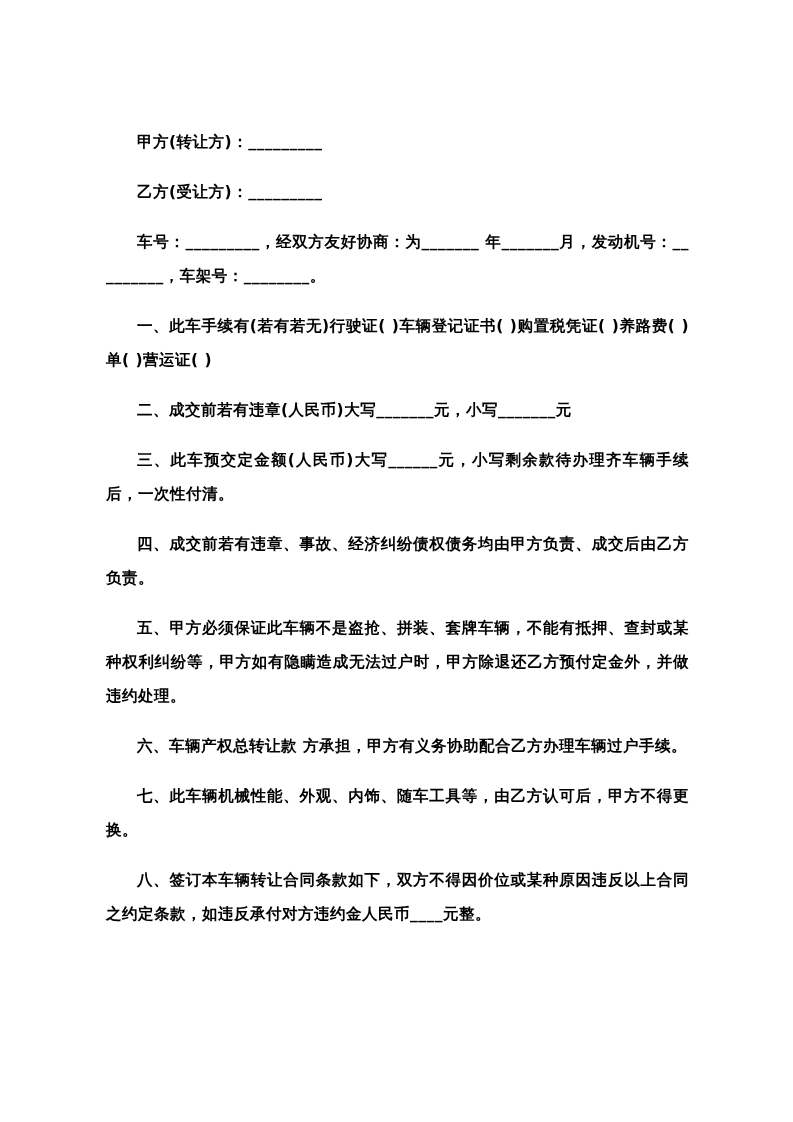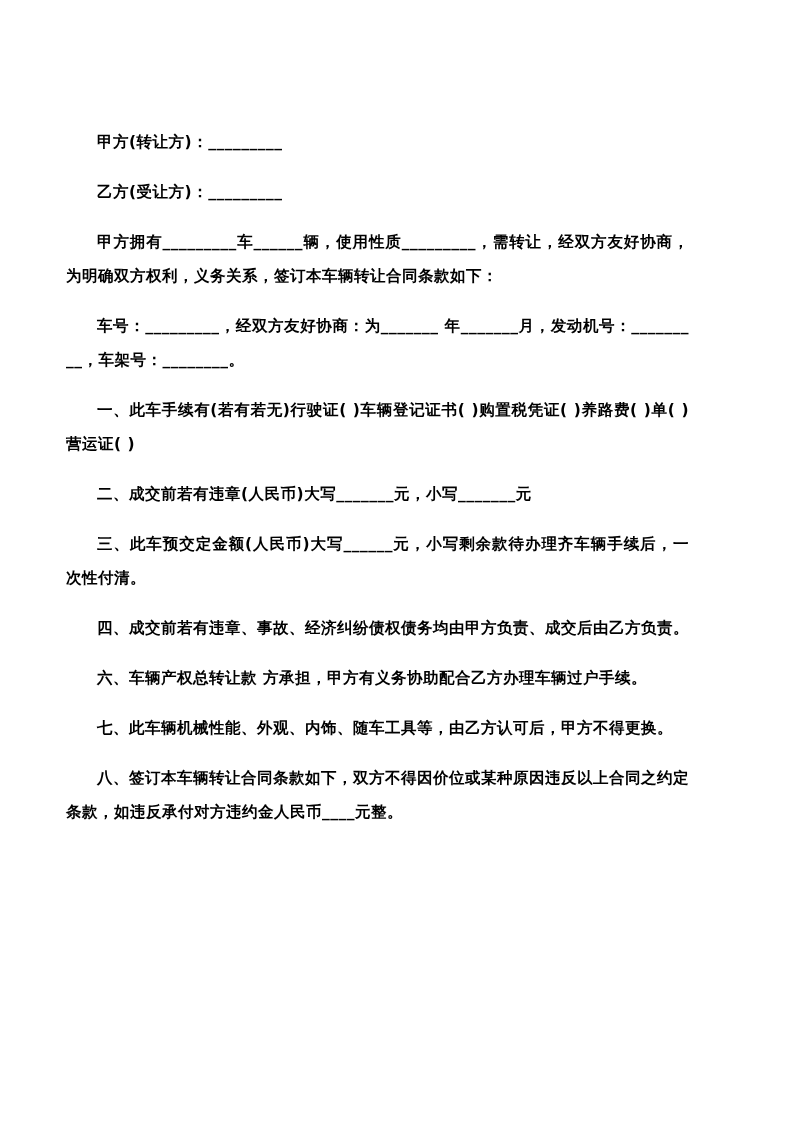--- a/index.html
+++ b/index.html
@@ -7,21 +7,21 @@
     padding: 0;
     background: #ffffff;
   }
   .page {
     position: relative;
     width: 793px;
     height: 1122px;
     margin: 0 auto;
     background: #ffffff;
     box-sizing: border-box;
-    padding: 125px 104px 60px 66px;
+    padding: 125px 104px 60px 106px;
     overflow: hidden;
     font-family: "DejaVu Sans", "Liberation Sans", sans-serif;
     color: #000000;
   }
   .doc-body p {
     margin: 0 0 16px 0;
     font-size: 15.5px;
     font-weight: 700;
     line-height: 34px;
     letter-spacing: 0.5px;
@@ -31,23 +31,23 @@
     color: #000000;
   }
 </style>
 </head>
 <body>
 
 <div class="page">
   <div class="doc-body">
     <p>甲方(转让方)：_________</p>
     <p>乙方(受让方)：_________</p>
-    <p>甲方拥有_________车______辆，使用性质_________，需转让，经双方友好协商，为明确双方权利，义务关系，签订本车辆转让合同条款如下：</p>
     <p>车号：_________，经双方友好协商：为_______ 年_______月，发动机号：_________，车架号：________。</p>
     <p>一、此车手续有(若有若无)行驶证( )车辆登记证书( )购置税凭证( )养路费( )单( )营运证( )</p>
     <p>二、成交前若有违章(人民币)大写_______元，小写_______元</p>
     <p>三、此车预交定金额(人民币)大写______元，小写剩余款待办理齐车辆手续后，一次性付清。</p>
     <p>四、成交前若有违章、事故、经济纠纷债权债务均由甲方负责、成交后由乙方负责。</p>
+    <p>五、甲方必须保证此车辆不是盗抢、拼装、套牌车辆，不能有抵押、查封或某种权利纠纷等，甲方如有隐瞒造成无法过户时，甲方除退还乙方预付定金外，并做违约处理。</p>
     <p>六、车辆产权总转让款 方承担，甲方有义务协助配合乙方办理车辆过户手续。</p>
     <p>七、此车辆机械性能、外观、内饰、随车工具等，由乙方认可后，甲方不得更换。</p>
     <p>八、签订本车辆转让合同条款如下，双方不得因价位或某种原因违反以上合同之约定条款，如违反承付对方违约金人民币____元整。</p>
   </div>
 </div>
 
 </body></html>

